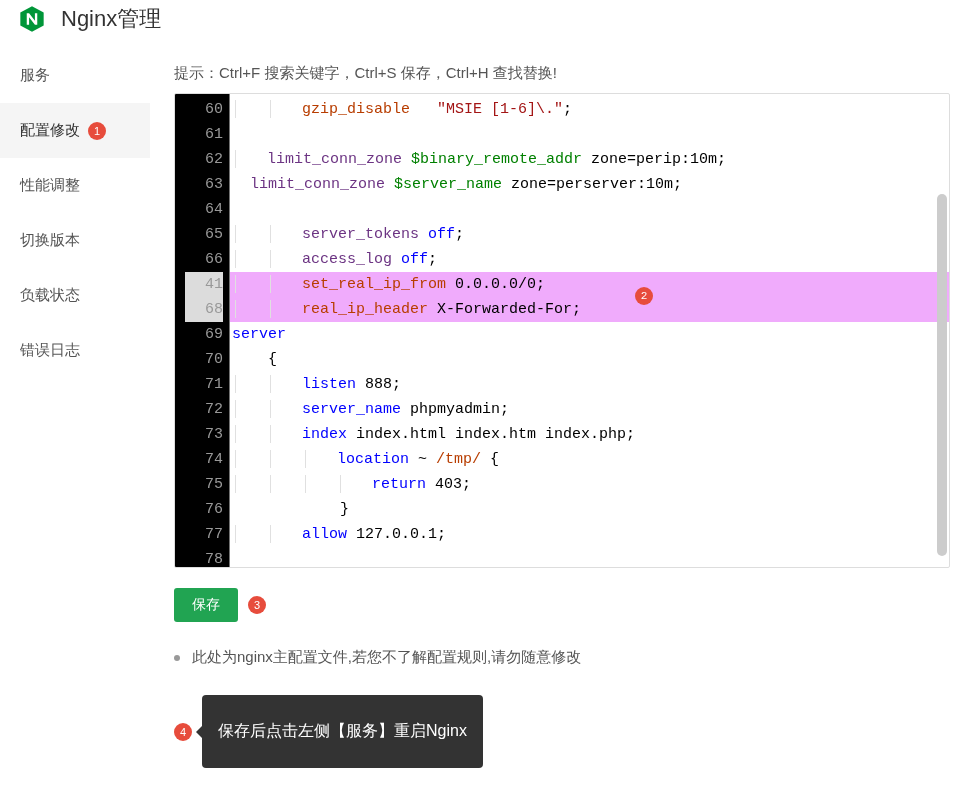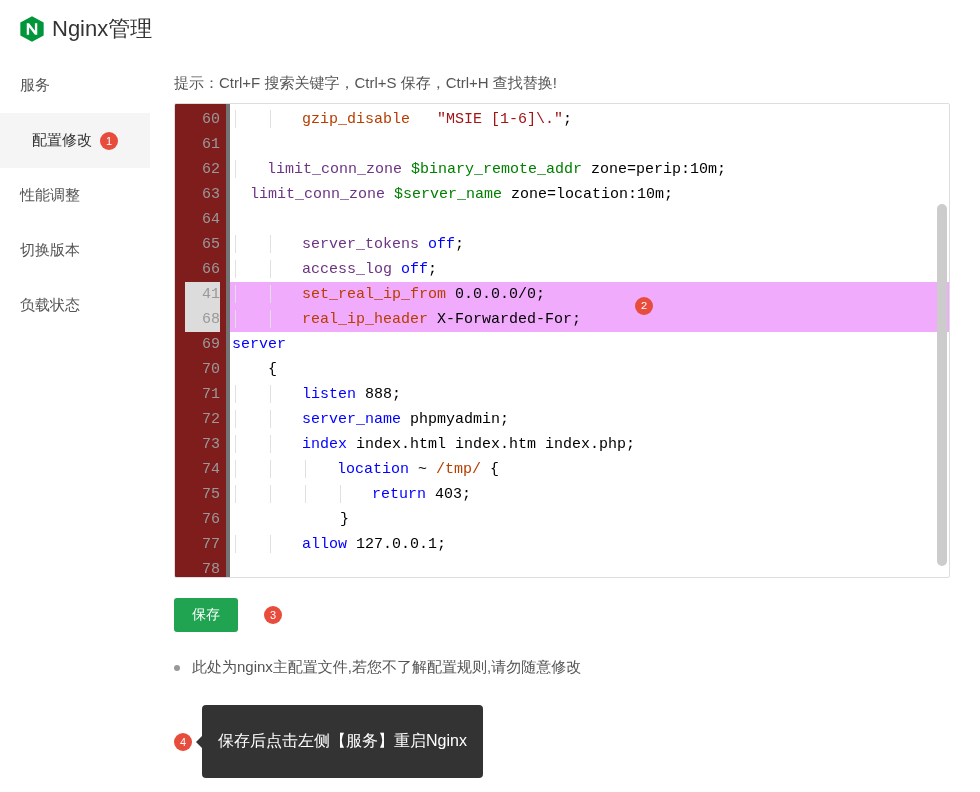--- a/index.html
+++ b/index.html
@@ -7,22 +7,22 @@
   font-family: -apple-system, BlinkMacSystemFont, "Segoe UI", "Microsoft YaHei", sans-serif;
   background: #fff;
   width: 980px;
   height: 792px;
   overflow: hidden;
   position: relative;
 }
 .header {
   display: flex;
   align-items: center;
-  padding: 14px 18px 14px 18px;
-  gap: 6px;
+  padding: 4px 18px 14px 18px;
+  gap: 15px;
 }
 .logo {
   width: 28px;
   height: 28px;
 }
 .header-title {
   font-size: 22px;
   font-weight: 400;
   color: #333;
 }
@@ -41,21 +41,20 @@
   color: #555;
   cursor: pointer;
   display: flex;
   align-items: center;
   gap: 8px;
   position: relative;
 }
 .sidebar-item.active {
   background: #f5f5f5;
   color: #333;
-  justify-content: center;
 }
 .badge-circle {
   display: inline-flex;
   align-items: center;
   justify-content: center;
   width: 18px;
   height: 18px;
   border-radius: 50%;
   background: #e74c3c;
   color: #fff;
@@ -81,27 +80,27 @@
   font-size: 15px;
   overflow: hidden;
   position: relative;
   margin-left: 24px;
 }
 .editor-inner {
   display: flex;
   height: 477px;
 }
 .gutter {
-  background: #7f1d1d;
+  background: #000000;
   color: #999;
   padding: 3px 6px 3px 10px;
   text-align: right;
   user-select: none;
   width: 55px;
-  border-right: 4px solid #737373;
+  border-right: 1px solid #737373;
   flex-shrink: 0;
 }
 .gutter .ln {
   height: 25px;
   line-height: 25px;
 }
 .gutter .ln.hl {
   background: #dcdcdc;
 }
 .code {
@@ -139,21 +138,21 @@
   right: 2px;
   top: 100px;
   width: 10px;
   height: 362px;
   background: #ccc;
   border-radius: 5px;
 }
 .footer-actions {
   display: flex;
   align-items: center;
-  gap: 26px;
+  gap: 10px;
   padding: 20px 0 0 24px;
 }
 .btn-save {
   background: #21a452;
   color: #fff;
   border: none;
   padding: 8px 18px;
   font-size: 14px;
   border-radius: 3px;
   cursor: pointer;
@@ -221,20 +220,23 @@
       <span class="badge-circle">1</span>
     </div>
     <div class="sidebar-item">
       <span>性能调整</span>
     </div>
     <div class="sidebar-item">
       <span>切换版本</span>
     </div>
     <div class="sidebar-item">
       <span>负载状态</span>
+    </div>
+    <div class="sidebar-item">
+      <span>错误日志</span>
     </div>
   </div>
 
   <div class="content">
     <div class="hint-line">提示：Ctrl+F 搜索关键字，Ctrl+S 保存，Ctrl+H 查找替换!</div>
 
     <div class="editor">
       <div class="editor-inner">
         <div class="gutter" id="gutter">
             <div class="ln">60</div>
@@ -254,21 +256,21 @@
             <div class="ln">74</div>
             <div class="ln">75</div>
             <div class="ln">76</div>
             <div class="ln">77</div>
             <div class="ln">78</div>
           </div>
         <div class="code" id="code">
           <div class="cl"><span class="guide"></span><span>&nbsp;&nbsp;&nbsp;</span><span class="guide"></span><span>&nbsp;&nbsp;&nbsp;</span><span class="roothl">gzip_disable</span><span>   </span><span class="str">"MSIE [1-6]\."</span><span class="pun">;</span></div>
             <div class="cl">&nbsp;</div>
             <div class="cl"><span class="guide"></span><span>&nbsp;&nbsp;&nbsp;</span><span class="dir">limit_conn_zone</span><span> </span><span class="var">$binary_remote_addr</span><span class="pun"> zone=perip:10m;</span></div>
-            <div class="cl"><span>  </span><span class="dir">limit_conn_zone</span><span> </span><span class="var">$server_name</span><span class="pun"> zone=location:10m;</span></div>
+            <div class="cl"><span>  </span><span class="dir">limit_conn_zone</span><span> </span><span class="var">$server_name</span><span class="pun"> zone=perserver:10m;</span></div>
             <div class="cl">&nbsp;</div>
             <div class="cl"><span class="guide"></span><span>&nbsp;&nbsp;&nbsp;</span><span class="guide"></span><span>&nbsp;&nbsp;&nbsp;</span><span class="dir">server_tokens</span><span> </span><span class="srv">off</span><span class="pun">;</span></div>
             <div class="cl"><span class="guide"></span><span>&nbsp;&nbsp;&nbsp;</span><span class="guide"></span><span>&nbsp;&nbsp;&nbsp;</span><span class="dir">access_log</span><span> </span><span class="srv">off</span><span class="pun">;</span></div>
             <div class="cl sel"><span class="guide"></span><span>&nbsp;&nbsp;&nbsp;</span><span class="guide"></span><span>&nbsp;&nbsp;&nbsp;</span><span class="roothl">set_real_ip_from</span><span class="pun"> 0.0.0.0/0;</span></div>
             <div class="cl sel"><span class="guide"></span><span>&nbsp;&nbsp;&nbsp;</span><span class="guide"></span><span>&nbsp;&nbsp;&nbsp;</span><span class="roothl">real_ip_header</span><span class="pun"> X-Forwarded-For;</span></div>
             <div class="cl"><span class="srv">server</span></div>
             <div class="cl"><span class="pun">    {</span></div>
             <div class="cl"><span class="guide"></span><span>&nbsp;&nbsp;&nbsp;</span><span class="guide"></span><span>&nbsp;&nbsp;&nbsp;</span><span class="srv">listen</span><span class="pun"> 888;</span></div>
             <div class="cl"><span class="guide"></span><span>&nbsp;&nbsp;&nbsp;</span><span class="guide"></span><span>&nbsp;&nbsp;&nbsp;</span><span class="srv">server_name</span><span class="pun"> phpmyadmin;</span></div>
             <div class="cl"><span class="guide"></span><span>&nbsp;&nbsp;&nbsp;</span><span class="guide"></span><span>&nbsp;&nbsp;&nbsp;</span><span class="srv">index</span><span class="pun"> index.html index.htm index.php;</span></div>

